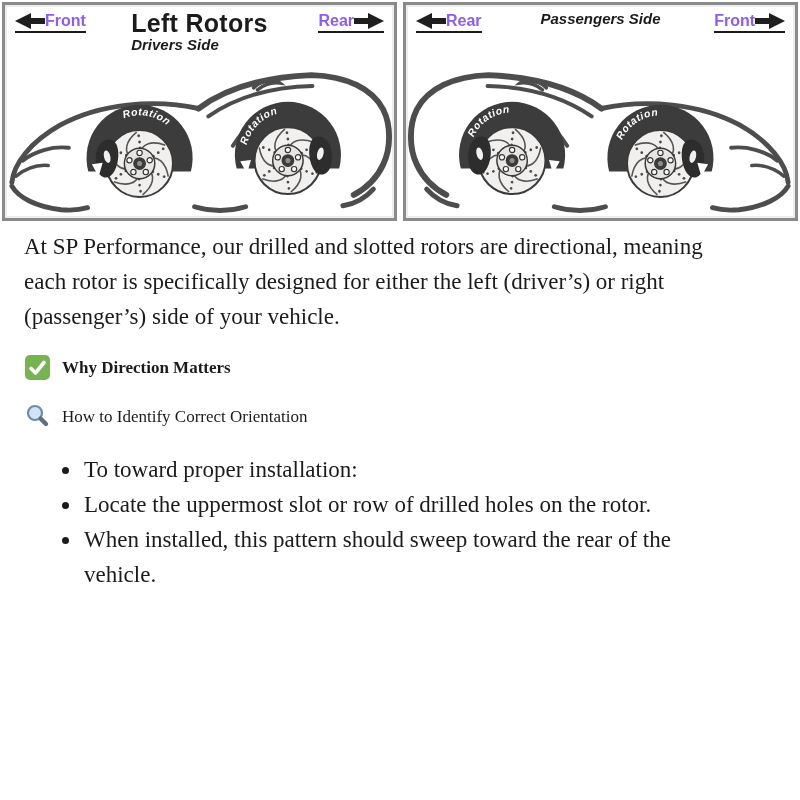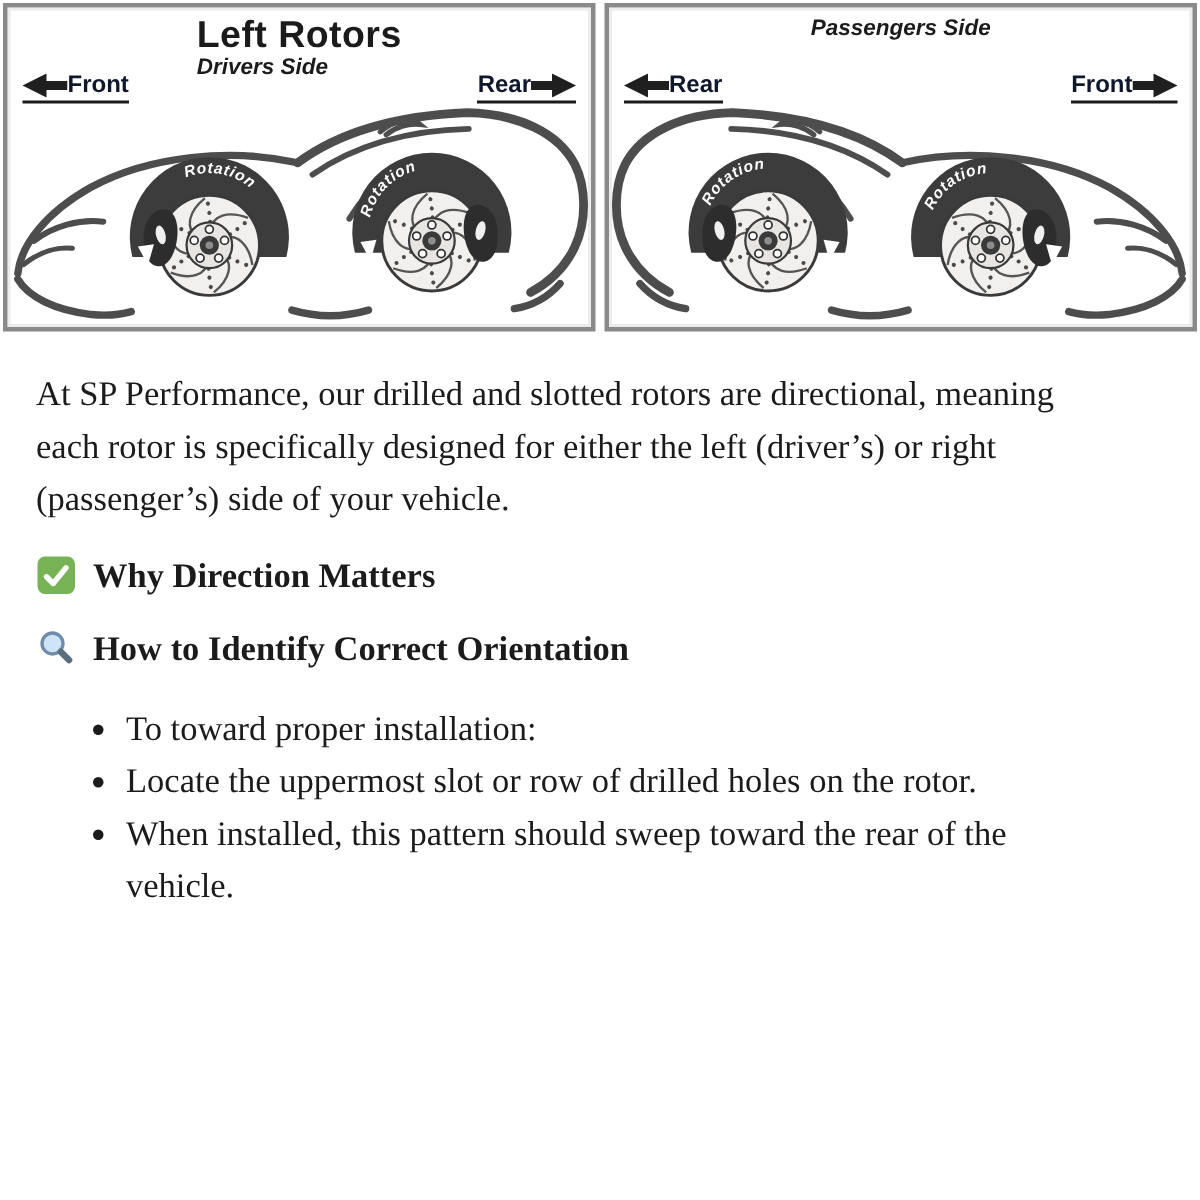--- a/index.html
+++ b/index.html
@@ -12,38 +12,38 @@
   .panel{
     position:relative;flex:1;height:219px;box-sizing:border-box;background:#fff;
     border:3px solid #8a8a8a;box-shadow:inset 0 0 0 2px #ececec;
   }
   .panel-header{
     position:absolute;top:7px;left:10px;right:10px;z-index:2;
     display:grid;grid-template-columns:1fr auto 1fr;align-items:start;
   }
   .dir{
     display:flex;align-items:center;gap:0;
-    font:700 16px/1.1 "Liberation Sans",sans-serif;color:#0f172a;
-    border-bottom:2.5px solid #1b1b1b;padding-bottom:1px;margin-top:36px;
+    font:700 16px/1.1 "Liberation Sans",sans-serif;color:#8b5cf6;
+    border-bottom:2.5px solid #1b1b1b;padding-bottom:1px;
   }
   .dir-start{justify-self:start}
   .dir-end{justify-self:end}
   .tri{display:block}
   .title-wrap{text-align:left;margin-top:-2px}
   .panel-title{font:800 25px/1.05 "Liberation Sans","DejaVu Sans",sans-serif;letter-spacing:.3px}
   .panel-subtitle{font:italic 700 15px/1.25 "Liberation Sans",sans-serif}
   .car{position:absolute;left:0;bottom:2px;width:100%;height:158px;z-index:1}
   .rot{font:italic 700 10.5px "Liberation Sans",sans-serif;fill:#ffffff;letter-spacing:.6px}
   .defs-holder{position:absolute;width:0;height:0;overflow:hidden}
   
-  .article{padding:24px 40px 0 24px;font-size:23px;line-height:35px}
+  .article{padding:8px 40px 0 24px;font-size:23px;line-height:35px}
   .intro{margin:0 0 16px;max-width:724px}
-  .h2{font-size:23px;line-height:35px;margin:0 0 14px;font-weight:700;display:flex;align-items:center}
+  .h2{font-size:17px;line-height:35px;margin:0 0 14px;font-weight:700;display:flex;align-items:center}
   .h2 .emoji{flex:0 0 auto;width:27px;height:27px;margin-right:11px;display:inline-block}
-  .h2.plain{font-weight:700;margin:6px 0 18px}
+  .h2.plain{font-weight:400;margin:6px 0 18px}
   .lead{margin:0 0 10px}
   .blist{margin:0 0 12px;padding-left:58px;list-style:disc}
   .blist li{margin:0;padding-left:2px;max-width:640px}
 </style>
 </head>
 <body>
 
 <svg class="defs-holder" aria-hidden="true">
   <defs>
     <g id="rotor">

